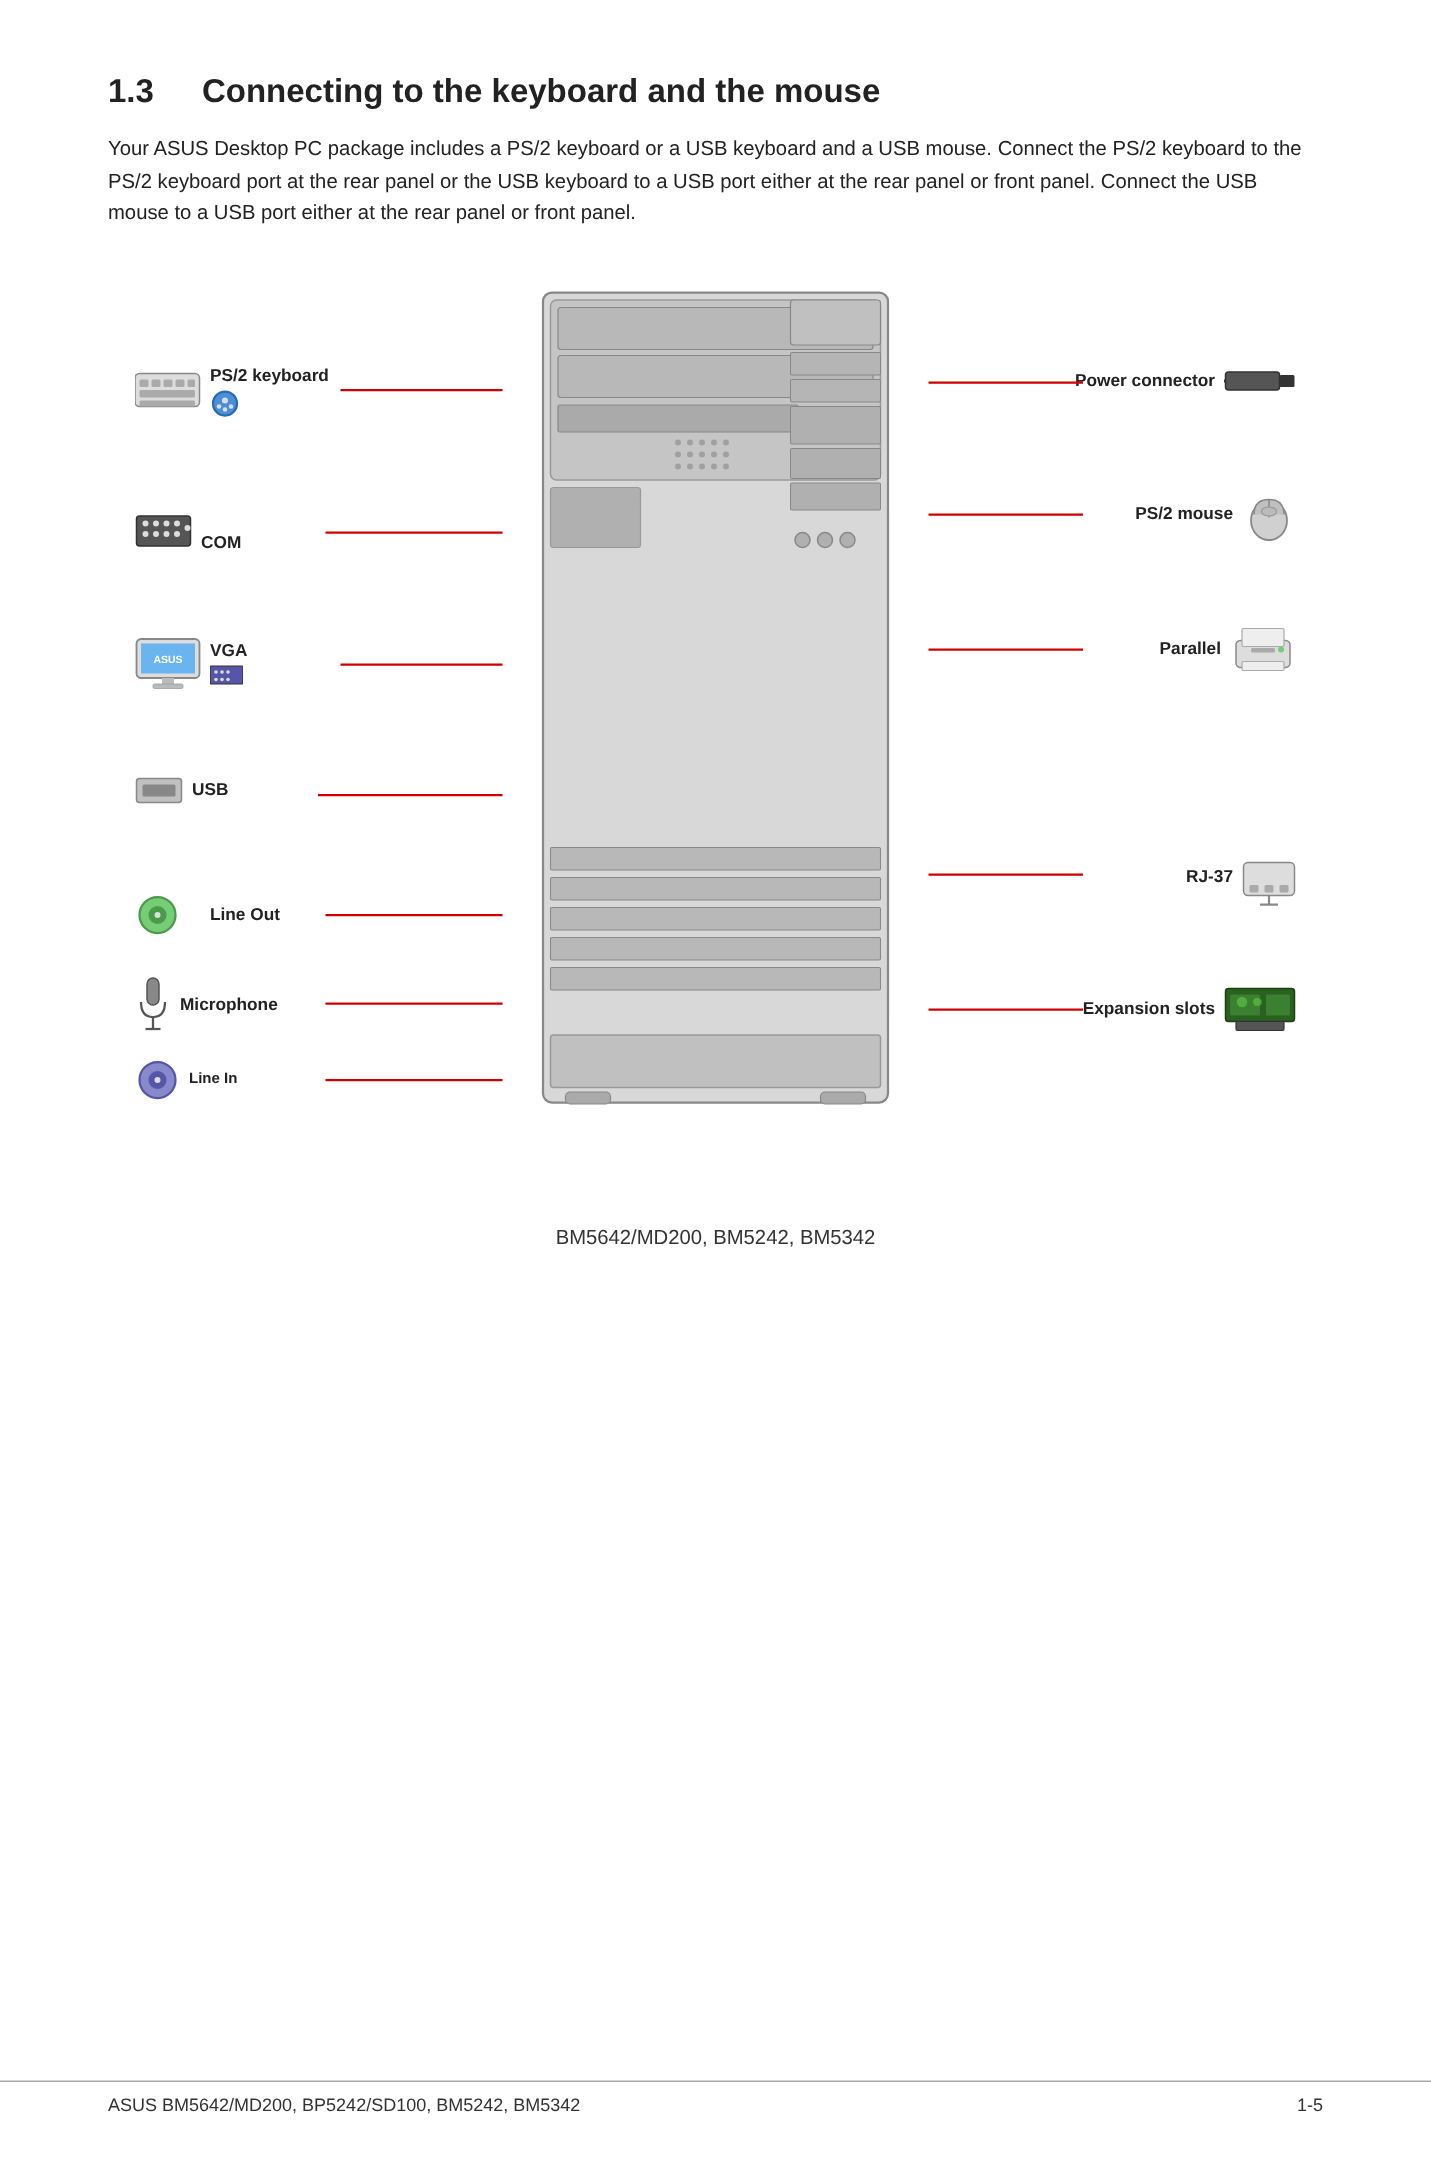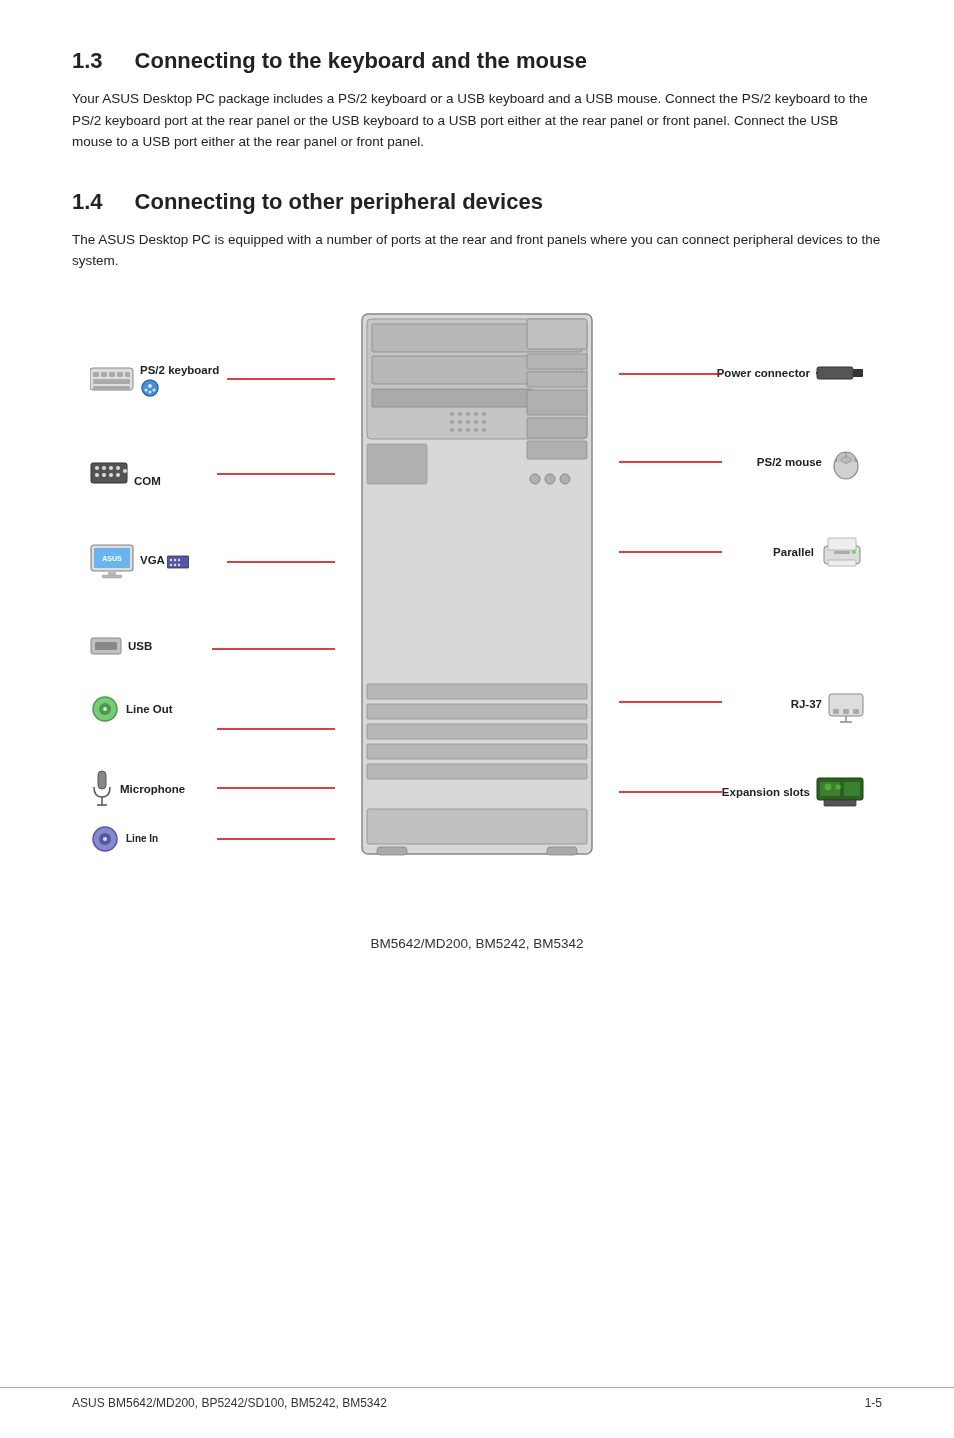--- a/index.html
+++ b/index.html
@@ -70,27 +70,20 @@
 <body>
 
 <div class="page">
 
   <div class="section-title">
     <span class="section-num">1.3</span>
     <span class="section-heading">Connecting to the keyboard and the mouse</span>
   </div>
   <p class="section-body">Your ASUS Desktop PC package includes a PS/2 keyboard or a USB keyboard and a USB mouse. Connect the PS/2 keyboard to the PS/2 keyboard port at the rear panel or the USB keyboard to a USB port either at the rear panel or front panel. Connect the USB mouse to a USB port either at the rear panel or front panel.</p>
 
-  <div class="section-2">
-    <div class="section-title">
-      <span class="section-num">1.4</span>
-      <span class="section-heading">Connecting to other peripheral devices</span>
-    </div>
-    <p class="section-body">The ASUS Desktop PC is equipped with a number of ports at the rear and front panels where you can connect peripheral devices to the system.</p>
-  </div>
 
   <div class="diagram-area">
 
     <svg style="position:absolute;left:50%;top:0;transform:translateX(-50%);width:290px;height:570px;" viewBox="0 0 290 570" xmlns="http://www.w3.org/2000/svg">
 
       <rect x="30" y="10" width="230" height="540" rx="6" ry="6" fill="#d8d8d8" stroke="#888" stroke-width="1.5"></rect>
 
       <rect x="35" y="15" width="220" height="120" rx="4" fill="#c5c5c5" stroke="#999" stroke-width="1"></rect>
 
       <rect x="40" y="20" width="210" height="28" rx="2" fill="#b8b8b8" stroke="#888" stroke-width="0.8"></rect>
@@ -194,21 +187,21 @@
 
     <div style="position:absolute;left:18px;top:240px;display:flex;align-items:center;gap:6px;">
 
       <svg width="44" height="36" viewBox="0 0 44 36">
         <rect x="1" y="1" width="42" height="26" rx="3" fill="#ddd" stroke="#888" stroke-width="1.2"></rect>
         <rect x="4" y="4" width="36" height="20" fill="#6ab4f0"></rect>
         <text x="22" y="17" font-size="7" fill="#fff" text-anchor="middle" font-weight="bold">ASUS</text>
         <rect x="18" y="27" width="8" height="4" fill="#bbb"></rect>
         <rect x="12" y="31" width="20" height="3" rx="1" fill="#bbb" stroke="#999" stroke-width="0.5"></rect>
       </svg>
-      <div style="display:flex;flex-direction:row;align-items:flex-start;gap:2px;">
+      <div style="display:flex;flex-direction:column;align-items:flex-start;gap:2px;">
         <div style="font-size:11.5px;font-weight:bold;">VGA</div>
         <svg width="22" height="16" viewBox="0 0 22 16">
           <rect x="0" y="2" width="22" height="12" rx="1" fill="#5555aa" stroke="#333" stroke-width="0.8"></rect>
           <circle cx="4" cy="6" r="1.2" fill="#ddd"></circle>
           <circle cx="8" cy="6" r="1.2" fill="#ddd"></circle>
           <circle cx="12" cy="6" r="1.2" fill="#ddd"></circle>
           <circle cx="4" cy="11" r="1.2" fill="#ddd"></circle>
           <circle cx="8" cy="11" r="1.2" fill="#ddd"></circle>
           <circle cx="12" cy="11" r="1.2" fill="#ddd"></circle>
         </svg>
@@ -216,21 +209,21 @@
     </div>
 
     <div style="position:absolute;left:18px;top:330px;display:flex;align-items:center;gap:6px;">
       <svg width="32" height="24" viewBox="0 0 32 24">
         <rect x="1" y="4" width="30" height="16" rx="2" fill="#c0c0c0" stroke="#888" stroke-width="1"></rect>
         <rect x="5" y="8" width="22" height="8" rx="1" fill="#888"></rect>
       </svg>
       <div style="font-size:11.5px;font-weight:bold;">USB</div>
     </div>
 
-    <div style="position:absolute;left:18px;top:390px;display:flex;align-items:center;gap:6px;">
+    <div style="position:absolute;left:18px;top:410px;display:flex;align-items:center;gap:20px;">
       <svg width="30" height="30" viewBox="0 0 30 30">
         <circle cx="15" cy="15" r="12" fill="#77cc77" stroke="#4a9a4a" stroke-width="1.5"></circle>
         <circle cx="15" cy="15" r="6" fill="#4a9a4a"></circle>
         <circle cx="15" cy="15" r="2" fill="#ddd"></circle>
       </svg>
       <div style="font-size:11.5px;font-weight:bold;">Line Out</div>
     </div>
 
     <div style="position:absolute;left:18px;top:465px;display:flex;align-items:center;gap:6px;">
       <svg width="24" height="40" viewBox="0 0 24 40">

